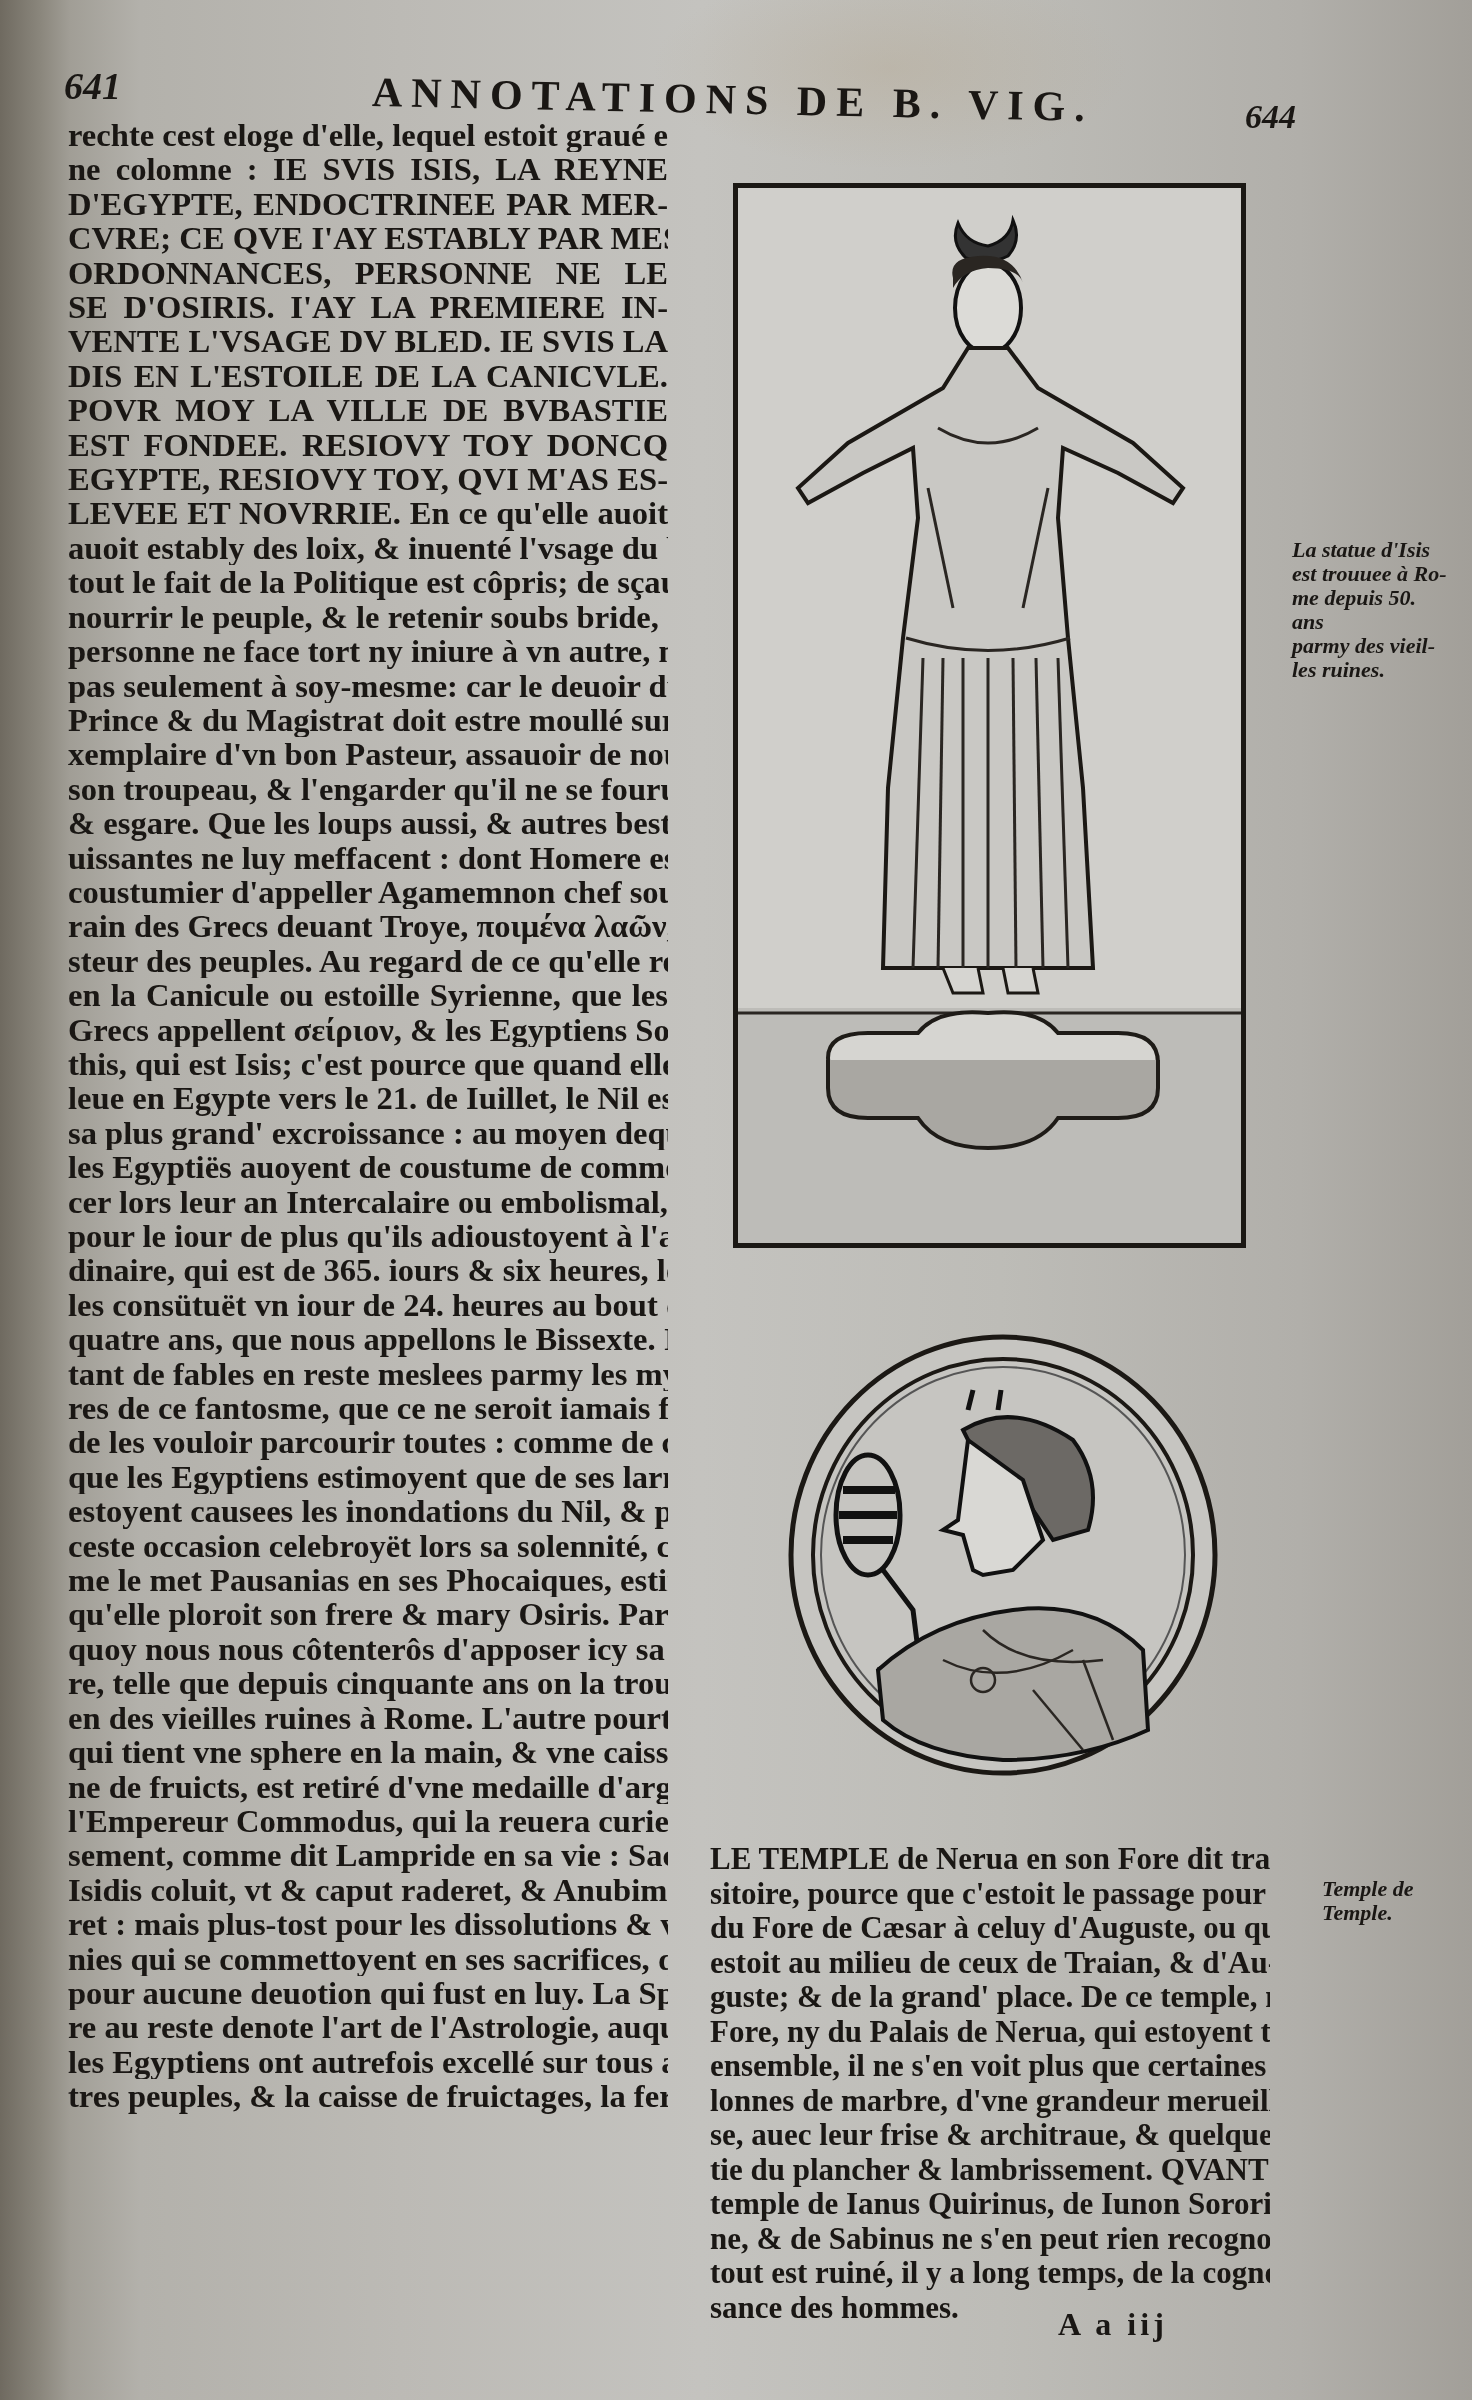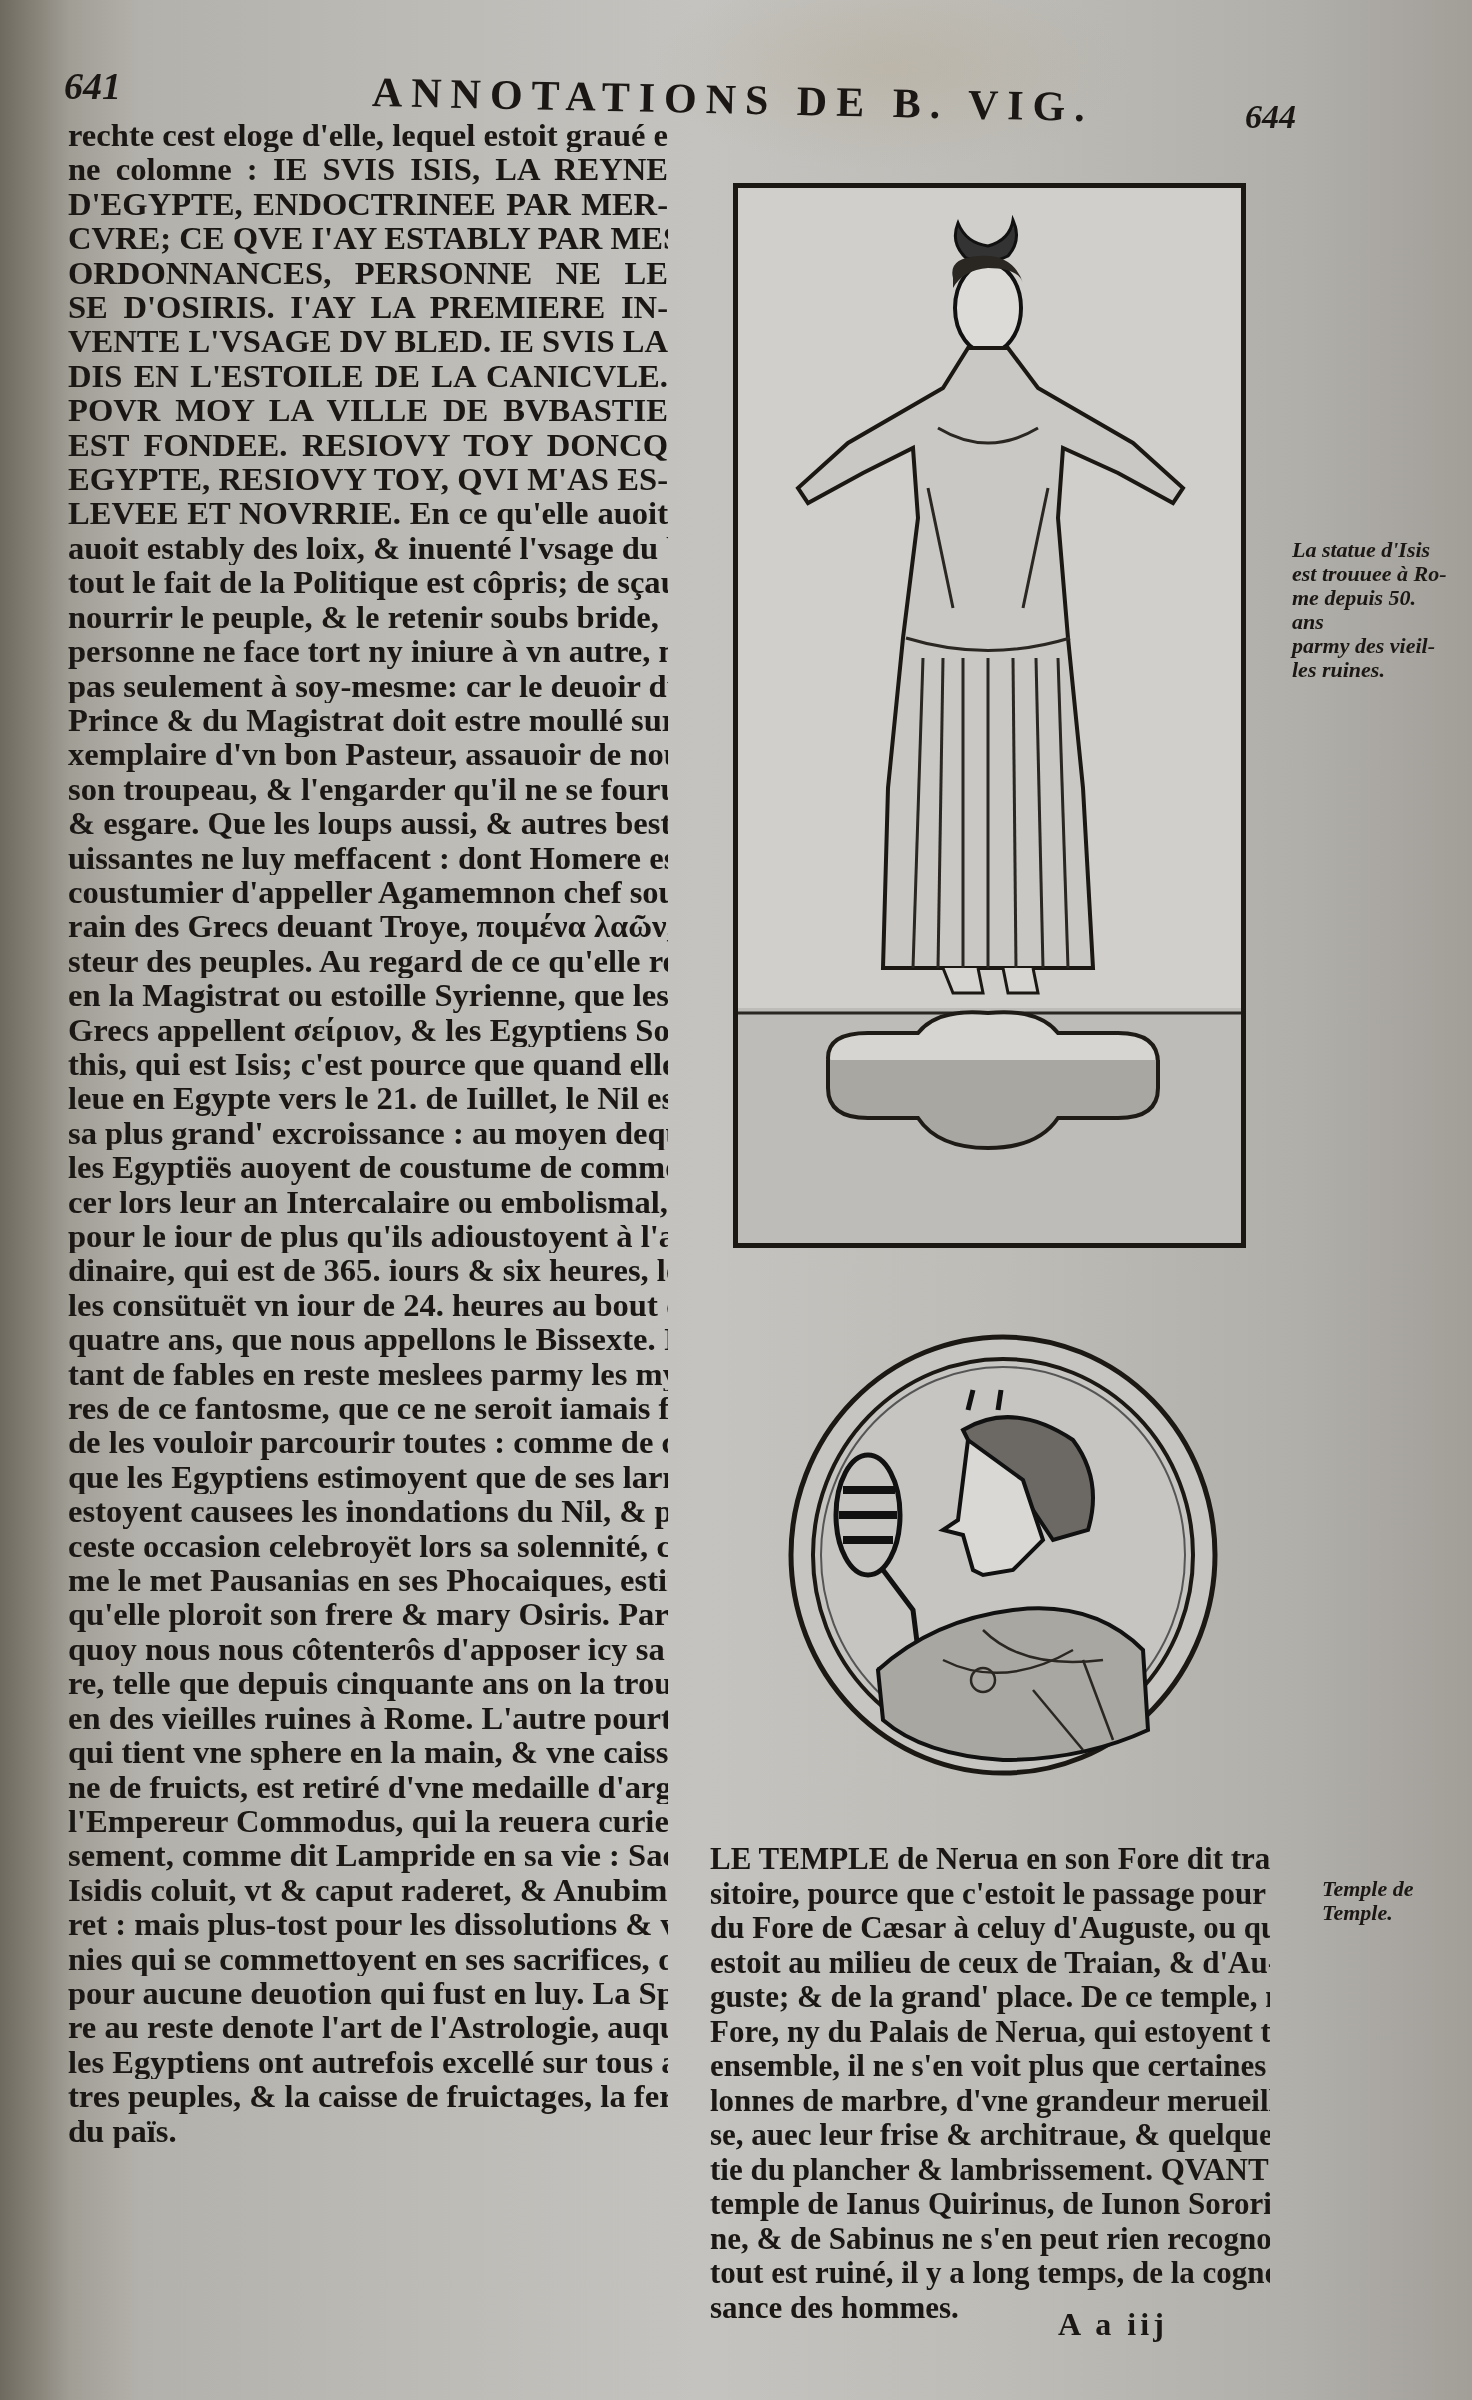--- a/index.html
+++ b/index.html
@@ -51,21 +51,21 @@
     <div class="ln">personne ne face tort ny iniure à vn autre, non</div>
     <div class="ln">pas seulement à soy-mesme: car le deuoir du</div>
     <div class="ln">Prince &amp; du Magistrat doit estre moullé sur l'e-</div>
     <div class="ln">xemplaire d'vn bon Pasteur, assauoir de nourrir</div>
     <div class="ln">son troupeau, &amp; l'engarder qu'il ne se fouruoye</div>
     <div class="ln">&amp; esgare. Que les loups aussi, &amp; autres bestes ra-</div>
     <div class="ln">uissantes ne luy meffacent : dont Homere est</div>
     <div class="ln">coustumier d'appeller Agamemnon chef souue-</div>
     <div class="ln">rain des Grecs deuant Troye, ποιμένα λαῶν, Pa-</div>
     <div class="ln">steur des peuples. Au regard de ce qu'elle reluist</div>
-    <div class="ln">en la Magistrat ou estoille Syrienne, que les</div>
+    <div class="ln">en la Canicule ou estoille Syrienne, que les</div>
     <div class="ln">Grecs appellent σείριον, &amp; les Egyptiens So-</div>
     <div class="ln">this, qui est Isis; c'est pource que quand elle se</div>
     <div class="ln">leue en Egypte vers le 21. de Iuillet, le Nil est en</div>
     <div class="ln">sa plus grand' excroissance : au moyen dequoy</div>
     <div class="ln">les Egyptiës auoyent de coustume de commen-</div>
     <div class="ln">cer lors leur an Intercalaire ou embolismal,</div>
     <div class="ln">pour le iour de plus qu'ils adioustoyent à l'an or-</div>
     <div class="ln">dinaire, qui est de 365. iours &amp; six heures, lesquel-</div>
     <div class="ln">les consütuët vn iour de 24. heures au bout de</div>
     <div class="ln">quatre ans, que nous appellons le Bissexte. Il y a</div>
@@ -84,21 +84,20 @@
     <div class="ln">ne de fruicts, est retiré d'vne medaille d'argêt de</div>
     <div class="ln">l'Empereur Commodus, qui la reuera curieu-</div>
     <div class="ln">sement, comme dit Lampride en sa vie : Sacra</div>
     <div class="ln">Isidis coluit, vt &amp; caput raderet, &amp; Anubim porta-</div>
     <div class="ln">ret : mais plus-tost pour les dissolutions &amp; vile-</div>
     <div class="ln">nies qui se commettoyent en ses sacrifices, que</div>
     <div class="ln">pour aucune deuotion qui fust en luy. La Sphe-</div>
     <div class="ln">re au reste denote l'art de l'Astrologie, auquoy</div>
     <div class="ln">les Egyptiens ont autrefois excellé sur tous au-</div>
     <div class="ln">tres peuples, &amp; la caisse de fruictages, la fertilité</div>
-    <div class="ln" style="text-align-last: left;">du païs.</div>
   </div>
 
 <div class="fig1">
   <svg width="503" height="1055" viewBox="0 0 503 1055">
     <rect x="0" y="820" width="503" height="235" fill="#bdbcb8"></rect>
     <line x1="0" y1="825" x2="503" y2="825" stroke="#2a2622" stroke-width="3"></line>
     <path d="M90 870 Q90 845 130 845 L180 845 Q200 820 250 825 Q300 820 320 845 L380 845 Q420 845 420 875 Q420 905 380 905 L320 905 Q300 935 250 935 Q200 935 180 905 L130 905 Q90 905 90 870Z" fill="#d6d5d1" stroke="#1e1b17" stroke-width="4"></path>
     <path d="M90 872 L90 900 Q90 930 130 930 L180 930 Q200 960 250 960 Q300 960 320 930 L380 930 Q420 930 420 900 L420 872" fill="#a9a7a2" stroke="#1e1b17" stroke-width="4"></path>
     <path d="M220 35 Q212 55 228 70 Q250 78 270 68 Q284 52 275 32 Q272 52 250 58 Q228 55 220 35Z" fill="#333" stroke="#111" stroke-width="3"></path>
     <ellipse cx="250" cy="120" rx="33" ry="45" fill="#dcdbd7" stroke="#111" stroke-width="4"></ellipse>

